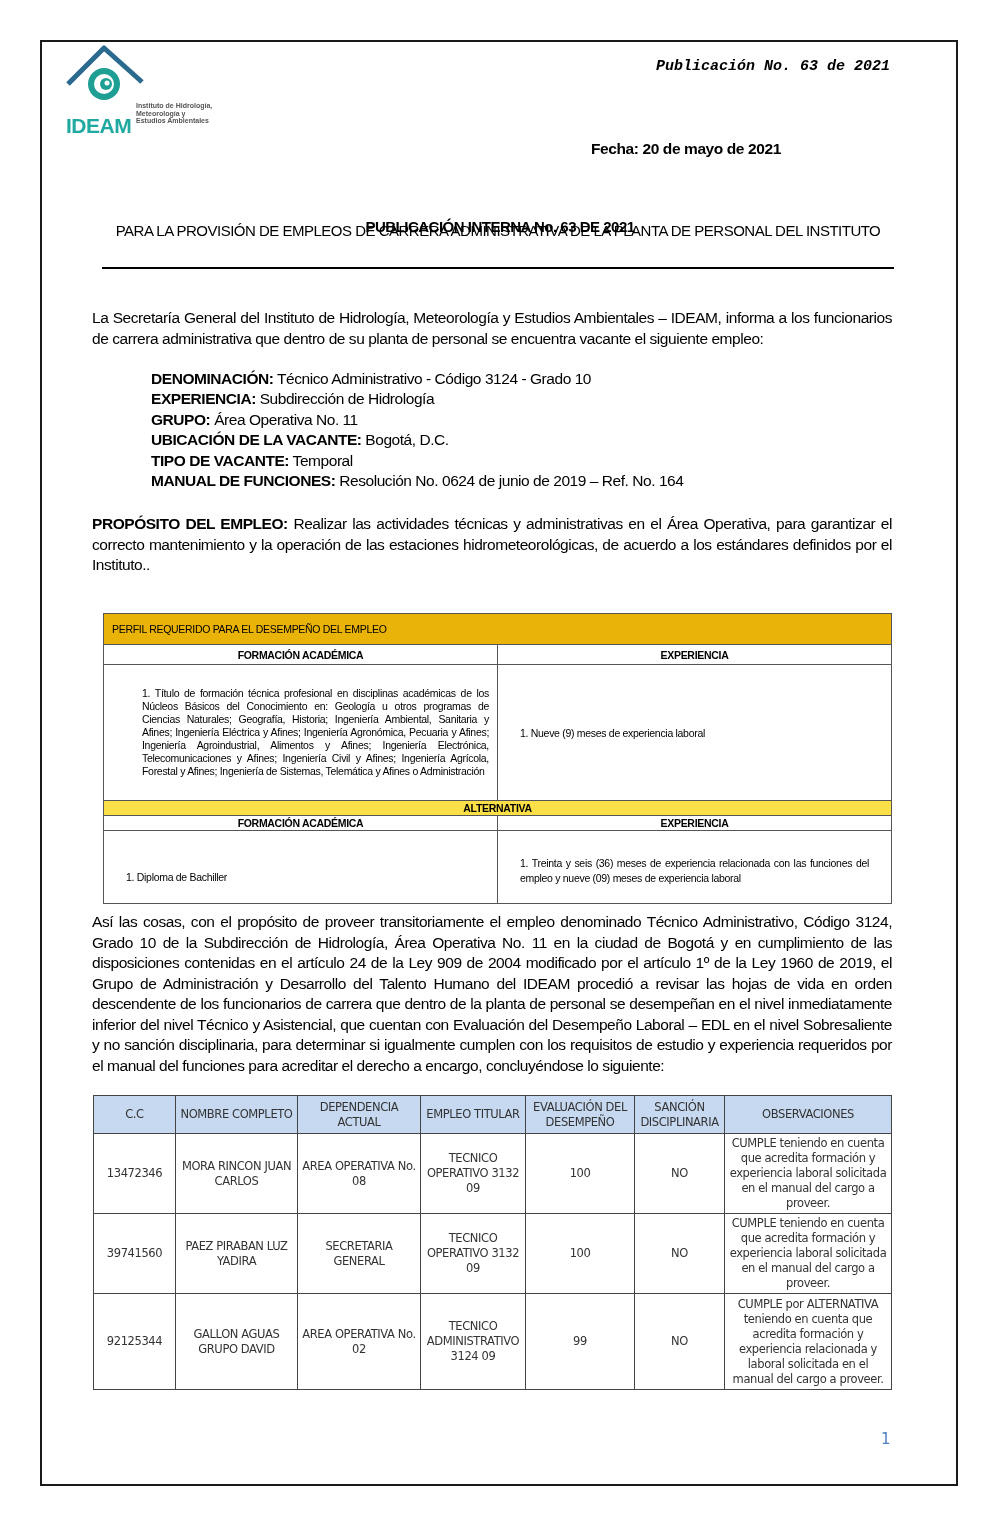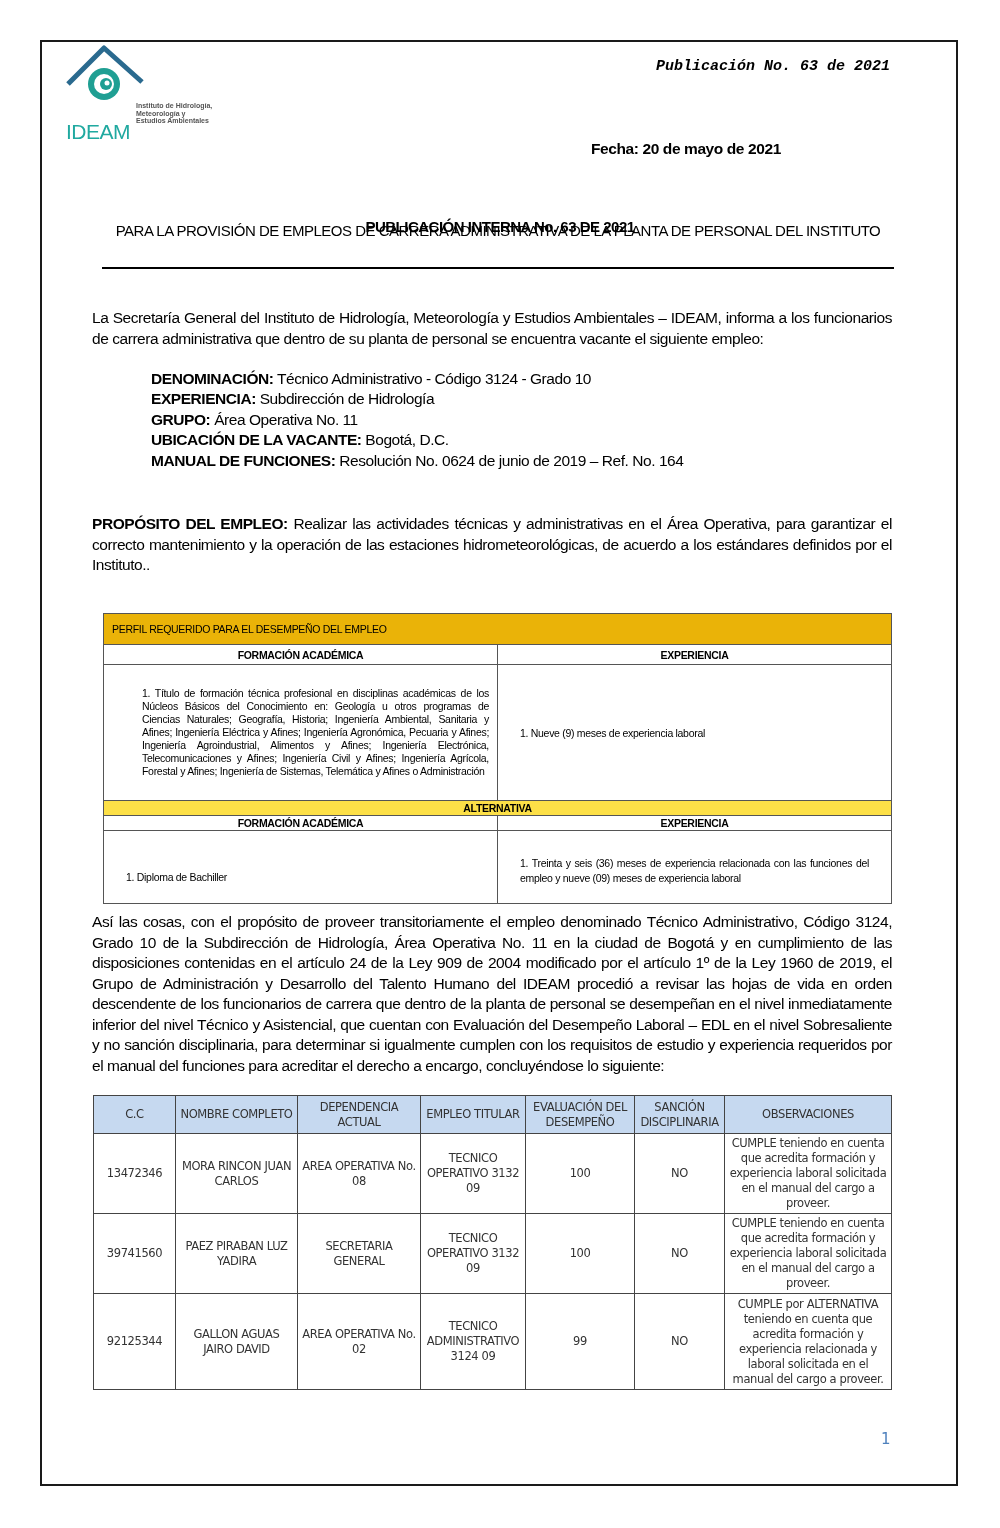--- a/index.html
+++ b/index.html
@@ -1,19 +1,19 @@
 <!DOCTYPE html>
 <html><head>
 <meta charset="utf-8">
 <style>
   html, body { margin: 0; padding: 0; background: #ffffff; }
   body { width: 1000px; height: 1528px; position: relative; font-family: "Liberation Sans", sans-serif; color: #000; }
   .page-frame { position: absolute; left: 40px; top: 40px; width: 918px; height: 1446px; border: 2px solid #1a1a1a; box-sizing: border-box; }
   .logo { position: absolute; left: 62px; top: 44px; width: 170px; height: 90px; }
-  .logo .name { position: absolute; left: 4px; top: 76px; font-family: "Liberation Sans", sans-serif; font-weight: normal; font-size: 21px; color: #20a9a0; letter-spacing: -0.5px; }
+  .logo .name { position: absolute; left: 4px; top: 70px; font-family: "Liberation Sans", sans-serif; font-weight: bold; font-size: 21px; color: #20a9a0; letter-spacing: -0.5px; }
   .logo .sub { position: absolute; left: 74px; top: 58px; font-size: 7px; line-height: 7.5px; color: #555; font-weight: bold; width: 100px; }
   .pub-no { position: absolute; right: 110px; top: 58px; font-family: Liberation Mono, monospace; font-style: italic; font-weight: bold; font-size: 15px; }
   .fecha { position: absolute; left: 591px; top: 140px; font-family: "Liberation Sans", sans-serif; font-weight: bold; font-size: 15.5px; letter-spacing: -0.4px; }
   .title1 { position: absolute; left: 100px; width: 800px; top: 179px; text-align: center; font-weight: bold; font-size: 15px; letter-spacing: -0.5px; margin-top: 39px; }
   .title2 { position: absolute; left: 102px; width: 792px; top: 219px; text-align: center; font-weight: normal; font-size: 15px; letter-spacing: -0.5px; line-height: 23px; }
   .rule { position: absolute; left: 102px; width: 792px; top: 267px; height: 2px; background: #000; }
   .para { position: absolute; left: 92px; width: 800px; font-size: 15.5px; line-height: 20.5px; text-align: justify; letter-spacing: -0.45px; }
   .details { position: absolute; left: 151px; top: 369px; font-size: 15.5px; line-height: 20.4px; letter-spacing: -0.45px; }
   .details b, .para b { font-weight: bold; }
   table { border-collapse: collapse; position: absolute; }
@@ -60,20 +60,21 @@
 <div class="title2">PARA LA PROVISIÓN DE EMPLEOS DE CARRERA ADMINISTRATIVA DE LA PLANTA DE PERSONAL DEL INSTITUTO</div>
 <div class="rule"></div>
 
 <div class="para" style="top:308px;">La Secretaría General del Instituto de Hidrología, Meteorología y Estudios Ambientales – IDEAM, informa a los funcionarios de carrera administrativa que dentro de su planta de personal se encuentra vacante el siguiente empleo:</div>
 
 <div class="details">
   <div><b>DENOMINACIÓN:</b><span> Técnico Administrativo - Código 3124 - Grado 10</span></div>
   <div><b>EXPERIENCIA:</b><span> Subdirección de Hidrología</span></div>
   <div><b>GRUPO:</b><span> Área Operativa No. 11</span></div>
   <div><b>UBICACIÓN DE LA VACANTE:</b><span> Bogotá, D.C.</span></div>
+  <div><b>TIPO DE VACANTE:</b><span> Temporal</span></div>
   <div><b>MANUAL DE FUNCIONES:</b><span> Resolución No. 0624 de junio de 2019 – Ref. No. 164</span></div>
 </div>
 
 <div class="para" style="top:514px;"><b>PROPÓSITO DEL EMPLEO:</b><span> Realizar las actividades técnicas y administrativas en el Área Operativa, para garantizar el correcto mantenimiento y la operación de las estaciones hidrometeorológicas, de acuerdo a los estándares definidos por el Instituto..</span></div>
 
 <table class="perfil">
   <tbody>
       <tr>
         <td colspan="2" class="hdr">PERFIL REQUERIDO PARA EL DESEMPEÑO DEL EMPLEO</td>
       </tr>
@@ -127,21 +128,21 @@
     <td>39741560</td>
     <td>PAEZ PIRABAN LUZ YADIRA</td>
     <td>SECRETARIA GENERAL</td>
     <td>TECNICO OPERATIVO 3132 09</td>
     <td>100</td>
     <td>NO</td>
     <td>CUMPLE teniendo en cuenta que acredita formación y experiencia laboral solicitada en el manual del cargo a proveer.</td>
   </tr>
   <tr>
     <td style="height:95px;">92125344</td>
-    <td>GALLON AGUAS JAIRO DAVID</td>
+    <td>GALLON AGUAS GRUPO DAVID</td>
     <td>AREA OPERATIVA No. 02</td>
     <td>TECNICO ADMINISTRATIVO 3124 09</td>
     <td>99</td>
     <td>NO</td>
     <td>CUMPLE por ALTERNATIVA teniendo en cuenta que acredita formación y experiencia relacionada y laboral solicitada en el manual del cargo a proveer.</td>
   </tr>
 </tbody>
   </table>
 
 <div class="page-num">1</div>

